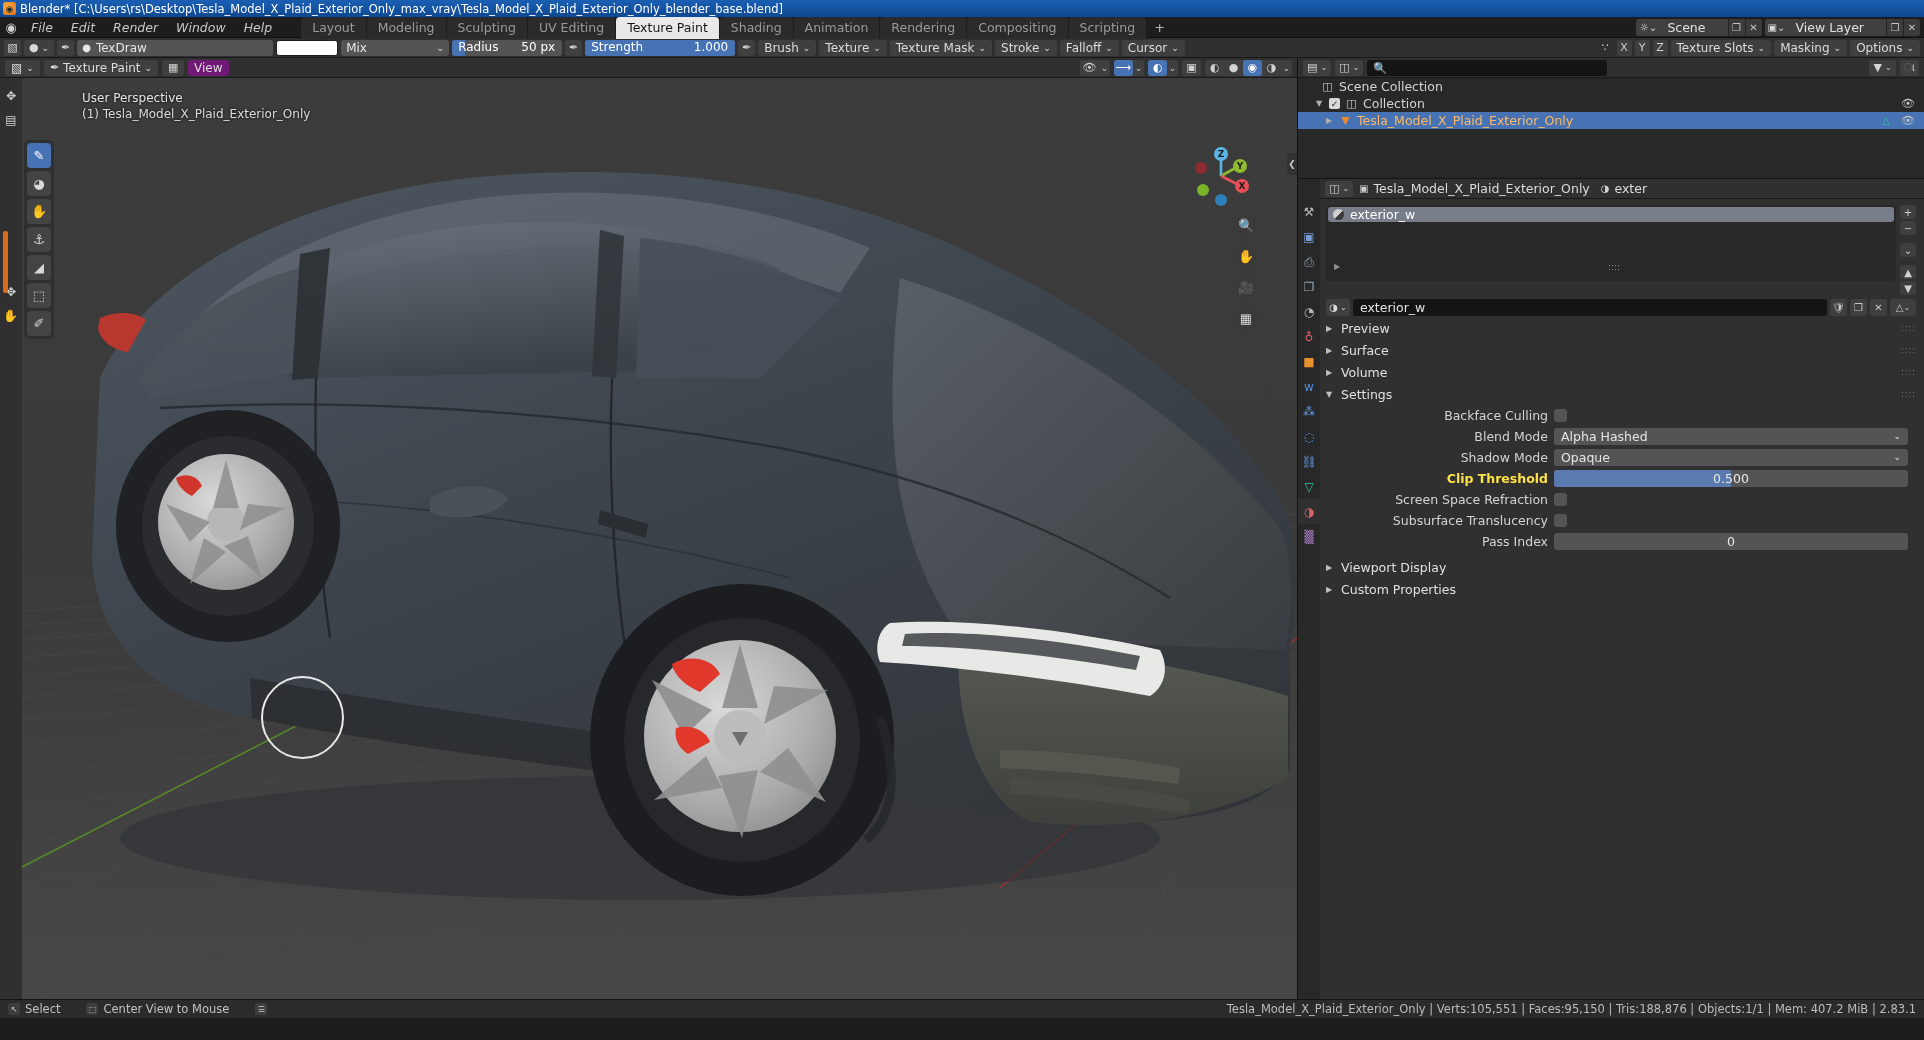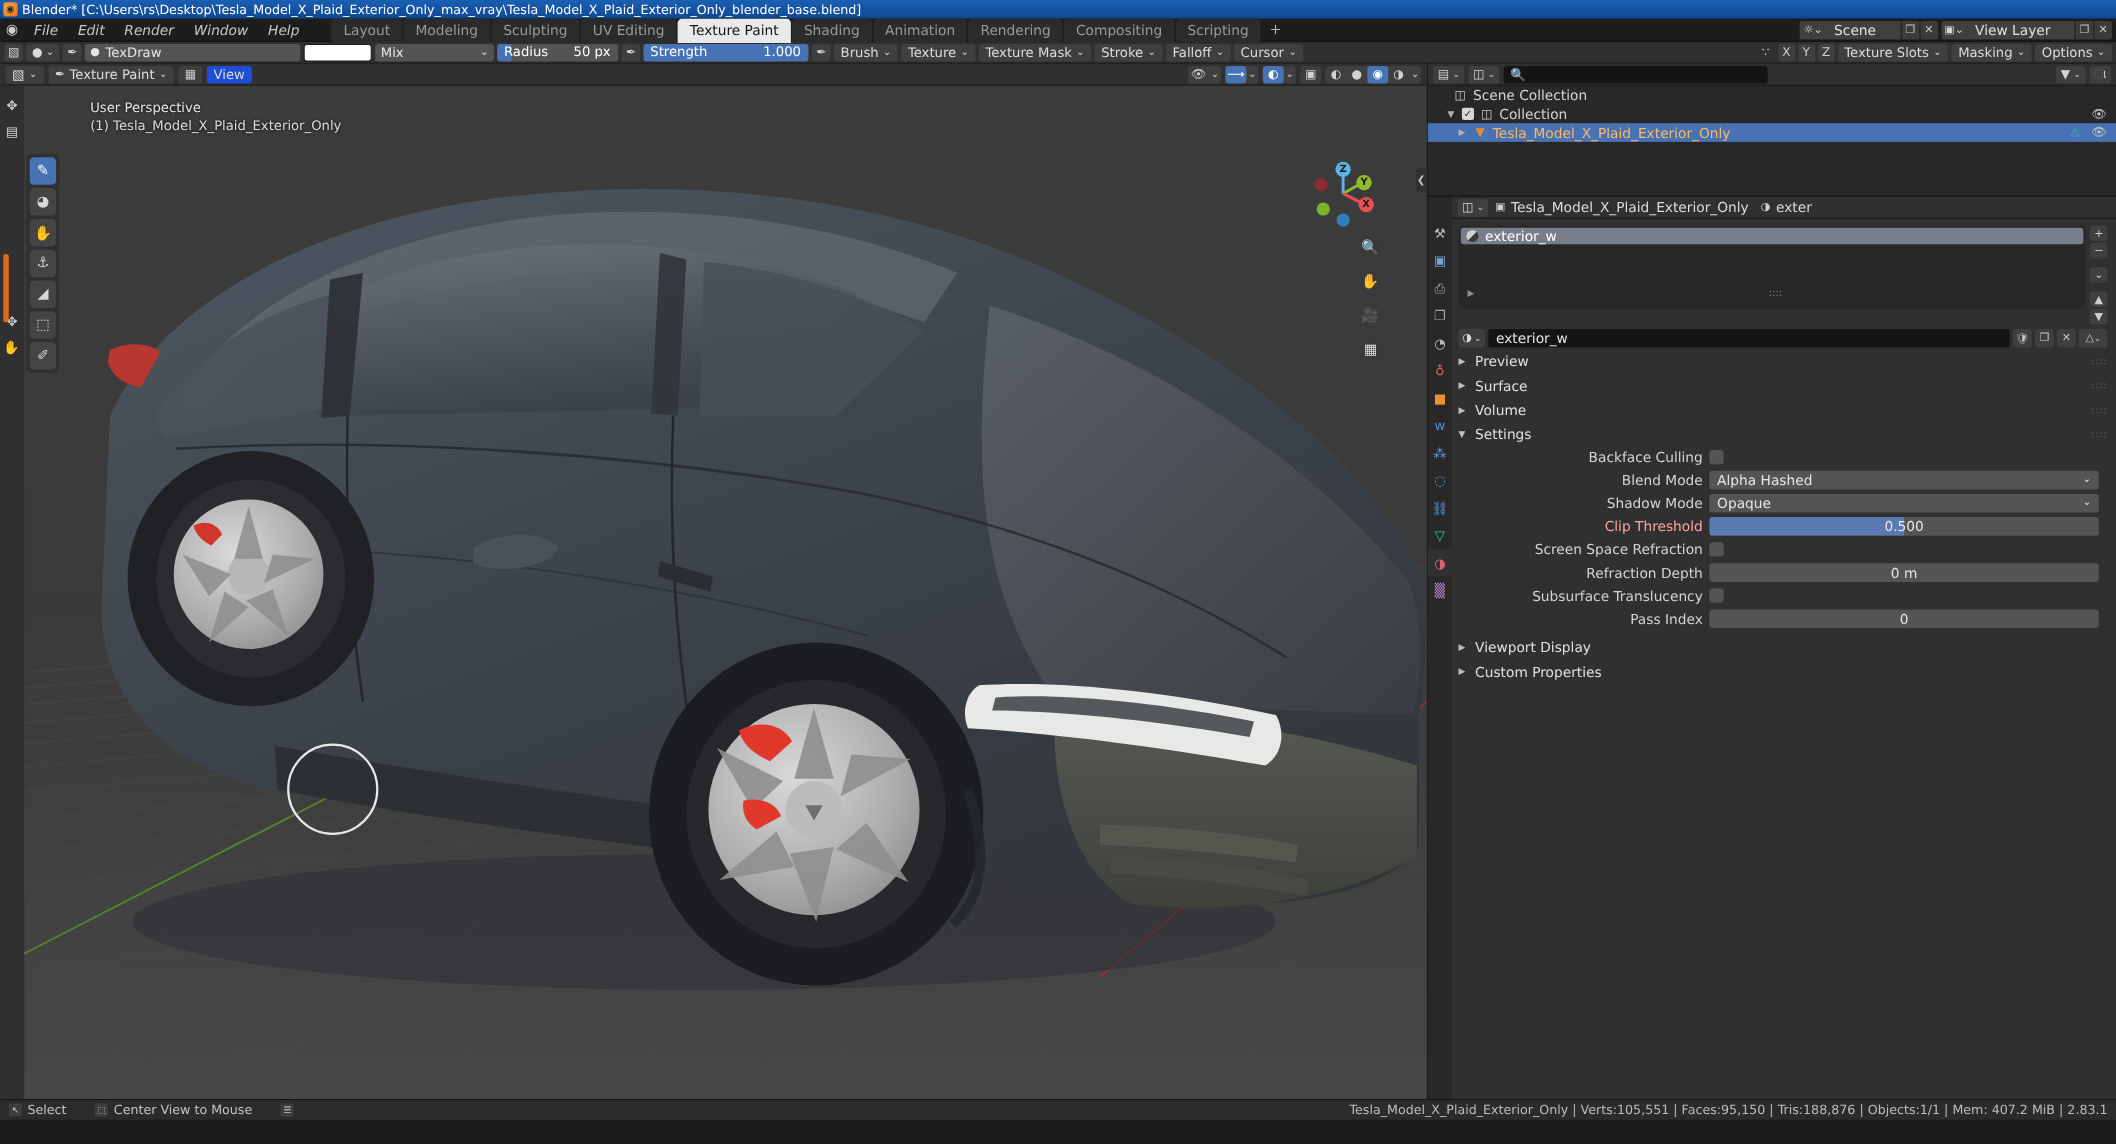--- a/index.html
+++ b/index.html
@@ -55,21 +55,21 @@
 
   
   #main { display:flex; height:941px; width:100%; }
 
   
   #viewcol { width:1297px; position:relative; background:#2b2b2b; }
   #vheader { height:20px; background:#303030; display:flex; align-items:center; gap:4px;
     padding:0 5px; border-bottom:1px solid #191919; }
   .vh-mode { height:16px; background:#3f3f3f; border-radius:3px; display:flex; align-items:center;
     gap:4px; padding:0 6px; font-size:12px; color:#dcdcdc; }
-  .vh-btn { height:16px; background:#1d4ed8; border-radius:3px; display:flex; align-items:center;
+  .vh-btn { height:16px; background:#701a75; border-radius:3px; display:flex; align-items:center;
     padding:0 6px; font-size:12px; color:#dcdcdc; }
   .vh-right { margin-left:auto; display:flex; align-items:center; gap:4px; }
   .vh-group { height:16px; background:#3f3f3f; border-radius:3px; display:flex; align-items:center; }
   .vh-g-item { width:19px; height:16px; display:flex; align-items:center; justify-content:center;
     font-size:11px; color:#d2d2d2; }
   .vh-g-item.on { background:#4772b3; border-radius:3px; color:#fff; }
 
   
   #viewport { position:absolute; top:20px; left:0; right:0; bottom:0; overflow:hidden;
     background:linear-gradient(#3a3a3a 0%,#393939 55%,#414141 100%); }
@@ -165,21 +165,21 @@
   .mat-ico { width:17px; height:17px; background:#3f3f3f; border-radius:3px; display:flex;
     align-items:center; justify-content:center; font-size:10px; color:#c7c7c7; }
 
   .panelhdr { height:19px; display:flex; align-items:center; gap:6px; margin-top:3px;
     font-size:12.5px; color:#e0e0e0; }
   .panelhdr .tri { font-size:8px; color:#c0c0c0; width:9px; }
   .panelhdr .dots { margin-left:auto; font-size:8px; color:#777; letter-spacing:1px; }
 
   .prow { height:20px; display:flex; align-items:center; gap:6px; margin-top:1px; padding-right:8px; }
   .plabel { width:222px; text-align:right; font-size:12.5px; color:#d4d4d4; }
-  .plabel.dim { color:#fca5a5; }
+  .plabel.dim { color:#fde047;font-weight:bold; }
   .pfield { flex:1; height:17px; background:#545454; border-radius:3px; display:flex;
     align-items:center; justify-content:space-between; padding:0 7px; font-size:12.5px; color:#e6e6e6; }
   .pfield.center { justify-content:center; }
   .pcheck { width:13px; height:13px; background:#545454; border-radius:3px; }
   .pslider { flex:1; height:17px; background:#545454; border-radius:3px; position:relative;
     overflow:hidden; display:flex; align-items:center; justify-content:center; }
   .pslider .fill { position:absolute; left:0; top:0; bottom:0; background:#5a7ab0; }
   .pslider span { position:relative; font-size:12.5px; color:#e9e9e9; }
 
   
@@ -688,26 +688,20 @@
               <span class="fill" style="width:50%"></span>
               <span>0.500</span>
             </span>
           </div>
           <div class="prow">
             <span class="plabel">Screen Space Refraction</span>
             <span class="pcheck"></span>
             <span style="flex:1"></span>
           </div>
           <div class="prow">
-            <span class="plabel">Refraction Depth</span>
-            <span class="pfield center">
-              <span>0 m</span>
-            </span>
-          </div>
-          <div class="prow">
             <span class="plabel">Subsurface Translucency</span>
             <span class="pcheck"></span>
             <span style="flex:1"></span>
           </div>
           <div class="prow">
             <span class="plabel">Pass Index</span>
             <span class="pfield center">
               <span>0</span>
             </span>
           </div>

